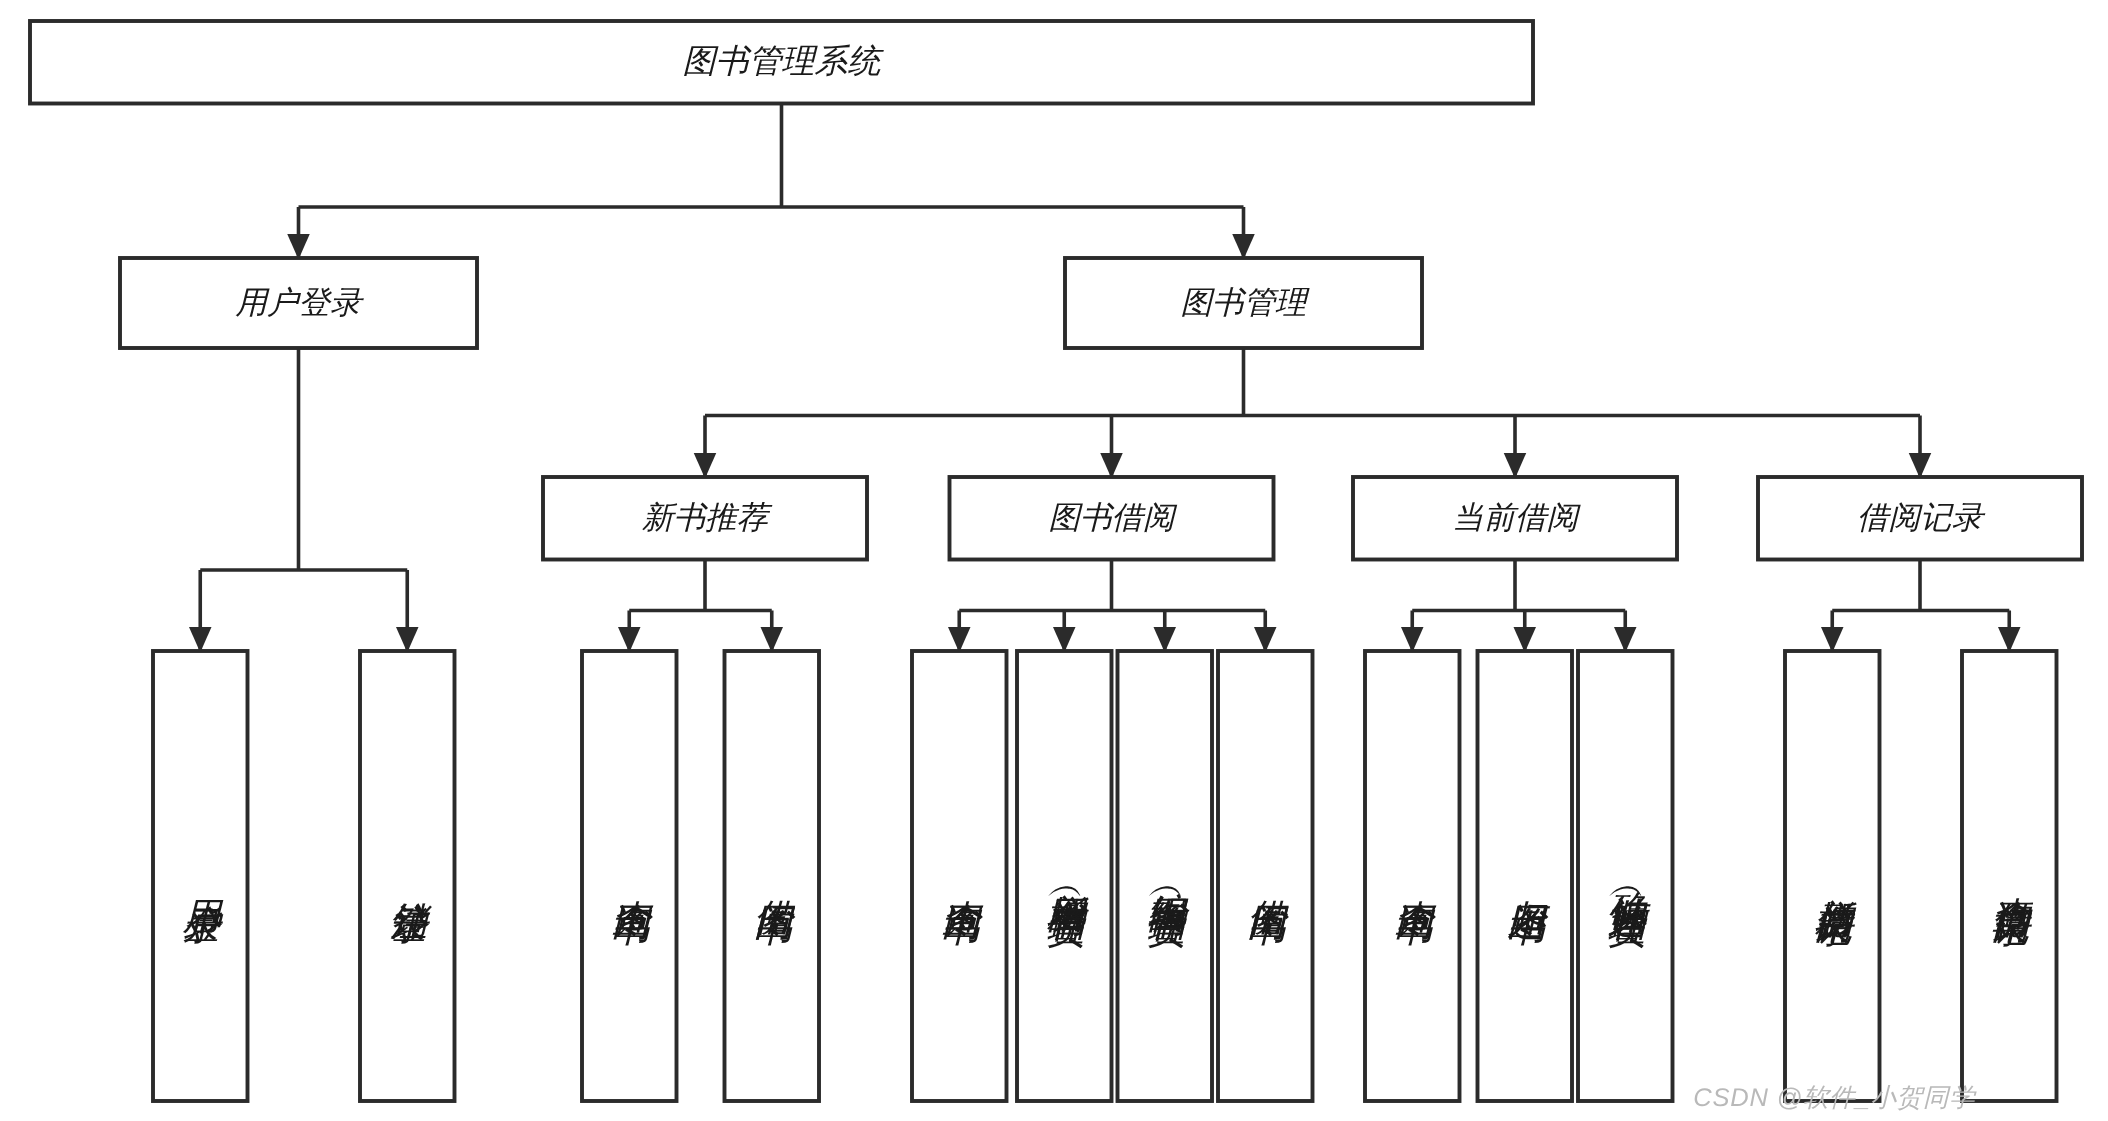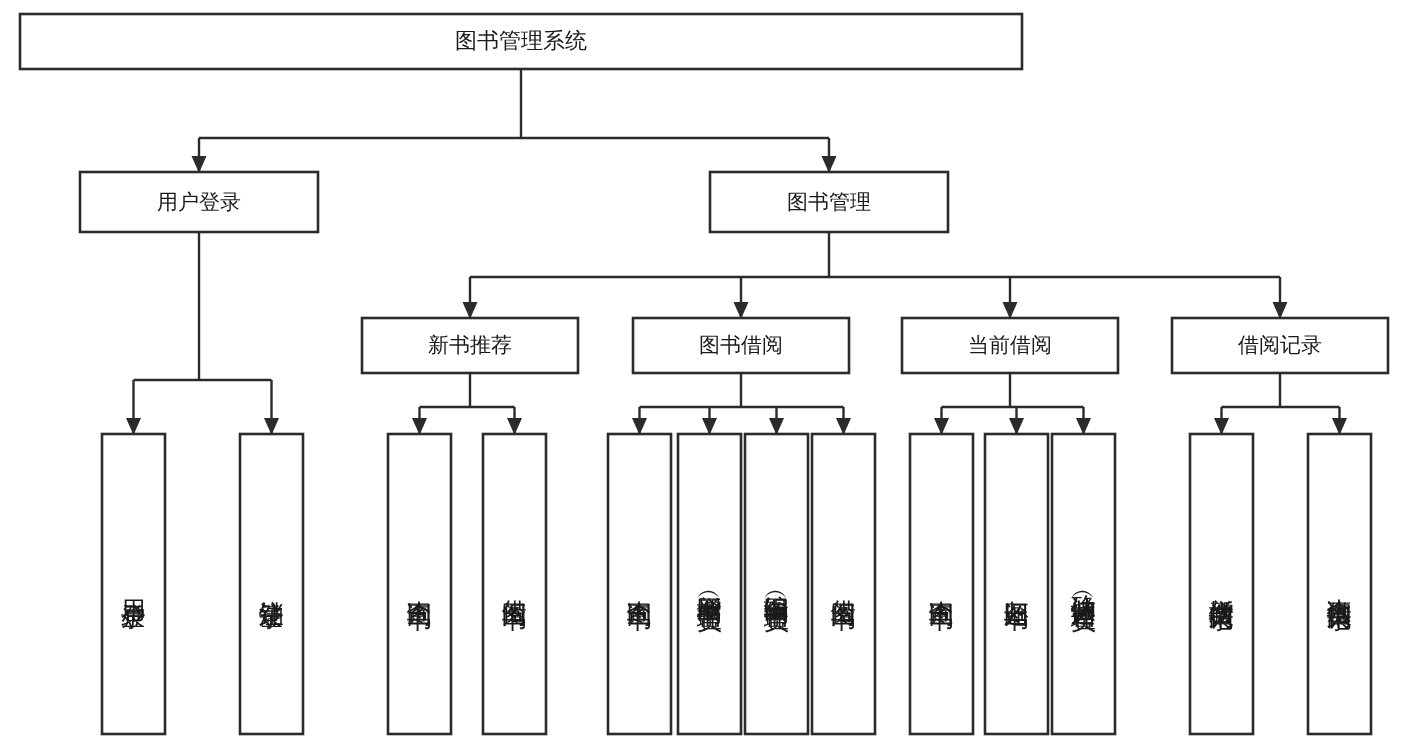--- a/index.html
+++ b/index.html
@@ -10,20 +10,21 @@
   body {
     width: 1405px;
     height: 747px;
     font-family: "Liberation Sans", "DejaVu Sans", sans-serif;
     overflow: hidden;
   }
   #diagram-root {
     position: relative;
     width: 1325px;
     height: 747px;
+    font-style: italic;
   }
   svg#chart-svg {
     position: absolute;
     top: 0;
     left: 0;
     width: 1405px;
     height: 747px;
   }
   .node-rect {
     fill: #ffffff;
@@ -217,13 +218,14 @@
       <div class="vert-label" style="left: 678px; top: 434px; width: 63px; height: 300px;">新增图书（管理员）</div>
       <div class="vert-label" style="left: 745px; top: 434px; width: 63px; height: 300px;">编辑图书（管理员）</div>
       <div class="vert-label" style="left: 812px; top: 434px; width: 63px; height: 300px;">借阅图书</div>
       <div class="vert-label" style="left: 910px; top: 434px; width: 63px; height: 300px;">查询图书</div>
       <div class="vert-label" style="left: 985px; top: 434px; width: 63px; height: 300px;">归还图书</div>
       <div class="vert-label" style="left: 1052px; top: 434px; width: 63px; height: 300px;">确认归还（管理员）</div>
       <div class="vert-label" style="left: 1190px; top: 434px; width: 63px; height: 300px;">新增借阅记录</div>
       <div class="vert-label" style="left: 1308px; top: 434px; width: 63px; height: 300px;">查询借阅记录</div>
     </div>
 
+  <div class="watermark">CSDN @软件_小贺同学</div>
 </div>
 
 </body></html>

